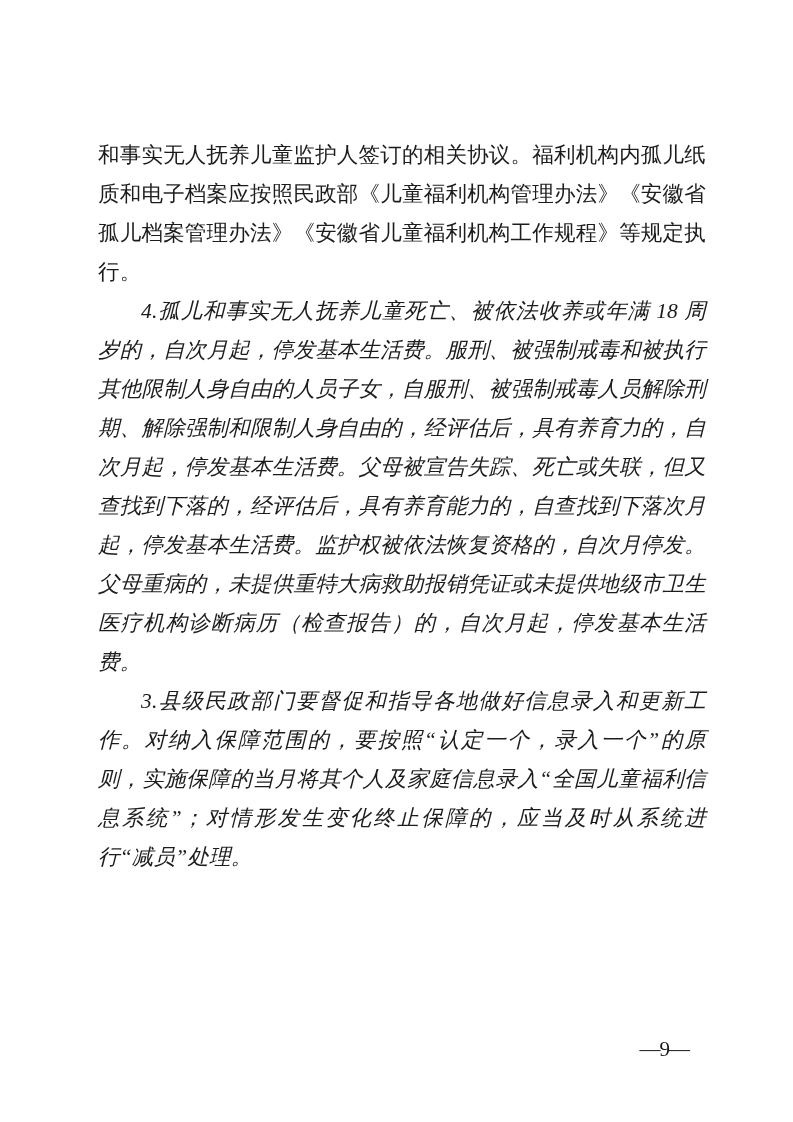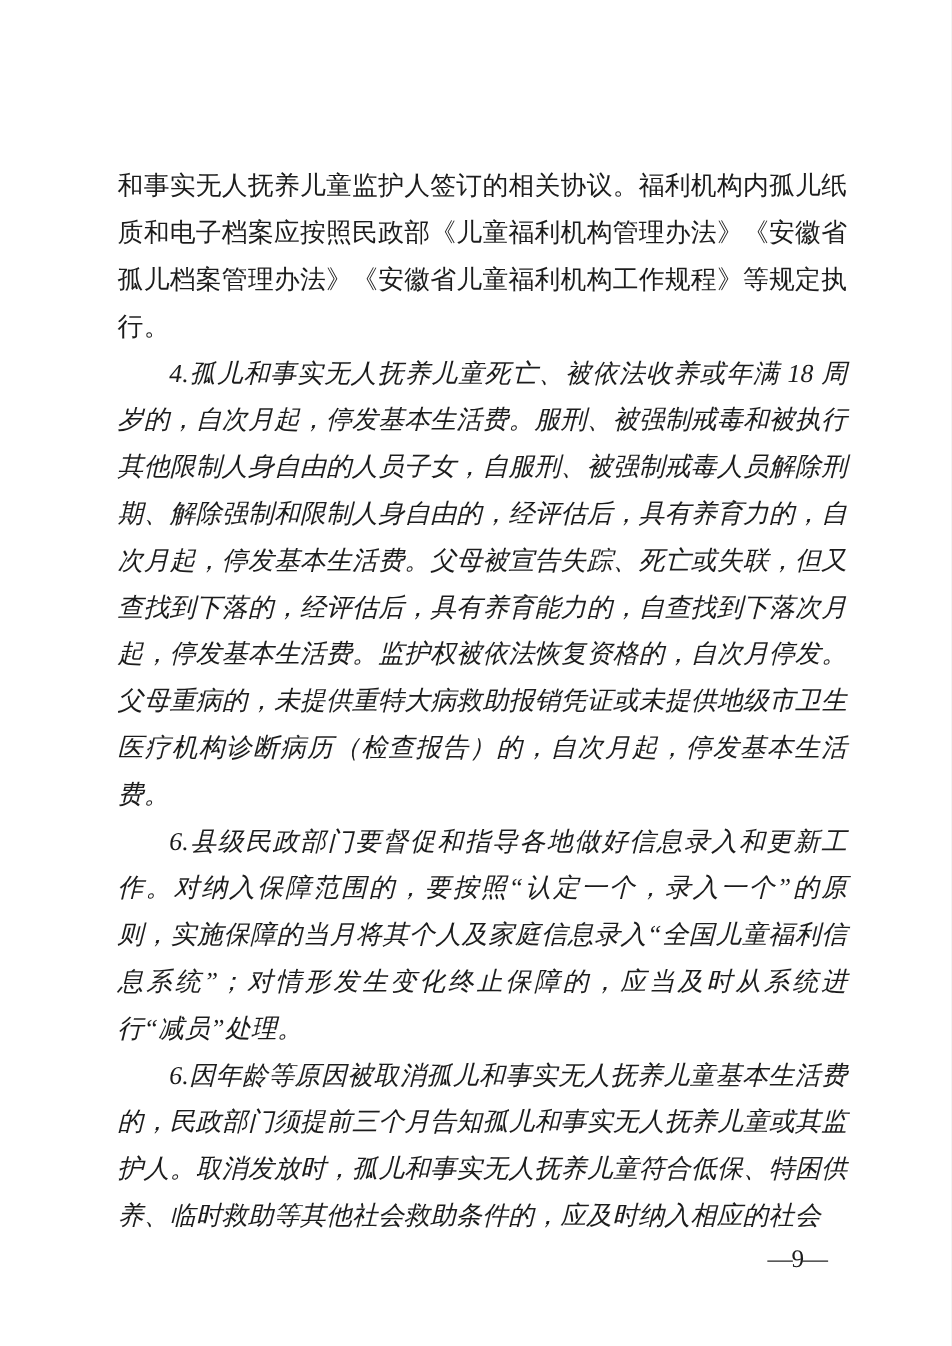--- a/index.html
+++ b/index.html
@@ -45,17 +45,16 @@
     letter-spacing: -1px;
   }
 </style>
 </head>
 <body>
 
 <div class="page">
   <div class="content">
     <p>和事实无人抚养儿童监护人签订的相关协议。福利机构内孤儿纸质和电子档案应按照民政部《儿童福利机构管理办法》《安徽省孤儿档案管理办法》《安徽省儿童福利机构工作规程》等规定执行。</p>
     <p class="indent">4.孤儿和事实无人抚养儿童死亡、被依法收养或年满 18 周岁的，自次月起，停发基本生活费。服刑、被强制戒毒和被执行其他限制人身自由的人员子女，自服刑、被强制戒毒人员解除刑期、解除强制和限制人身自由的，经评估后，具有养育力的，自次月起，停发基本生活费。父母被宣告失踪、死亡或失联，但又查找到下落的，经评估后，具有养育能力的，自查找到下落次月起，停发基本生活费。监护权被依法恢复资格的，自次月停发。父母重病的，未提供重特大病救助报销凭证或未提供地级市卫生医疗机构诊断病历（检查报告）的，自次月起，停发基本生活费。</p>
-    <p class="indent">6.县级民政部门要督促和指导各地做好信息录入和更新工作。对纳入保障范围的，要按照“认定一个，录入一个”的原则，实施保障的当月将其个人及家庭信息录入“全国儿童福利信息系统”；对情形发生变化终止保障的，应当及时从系统进行“减员”处理。</p>
-    <p class="indent">6.因年龄等原因被取消孤儿和事实无人抚养儿童基本生活费的，民政部门须提前三个月告知孤儿和事实无人抚养儿童或其监护人。取消发放时，孤儿和事实无人抚养儿童符合低保、特困供养、临时救助等其他社会救助条件的，应及时纳入相应的社会</p>
+    <p class="indent">3.县级民政部门要督促和指导各地做好信息录入和更新工作。对纳入保障范围的，要按照“认定一个，录入一个”的原则，实施保障的当月将其个人及家庭信息录入“全国儿童福利信息系统”；对情形发生变化终止保障的，应当及时从系统进行“减员”处理。</p>
   </div>
   <div class="page-number">—9—</div>
 </div>
 
 </body></html>

